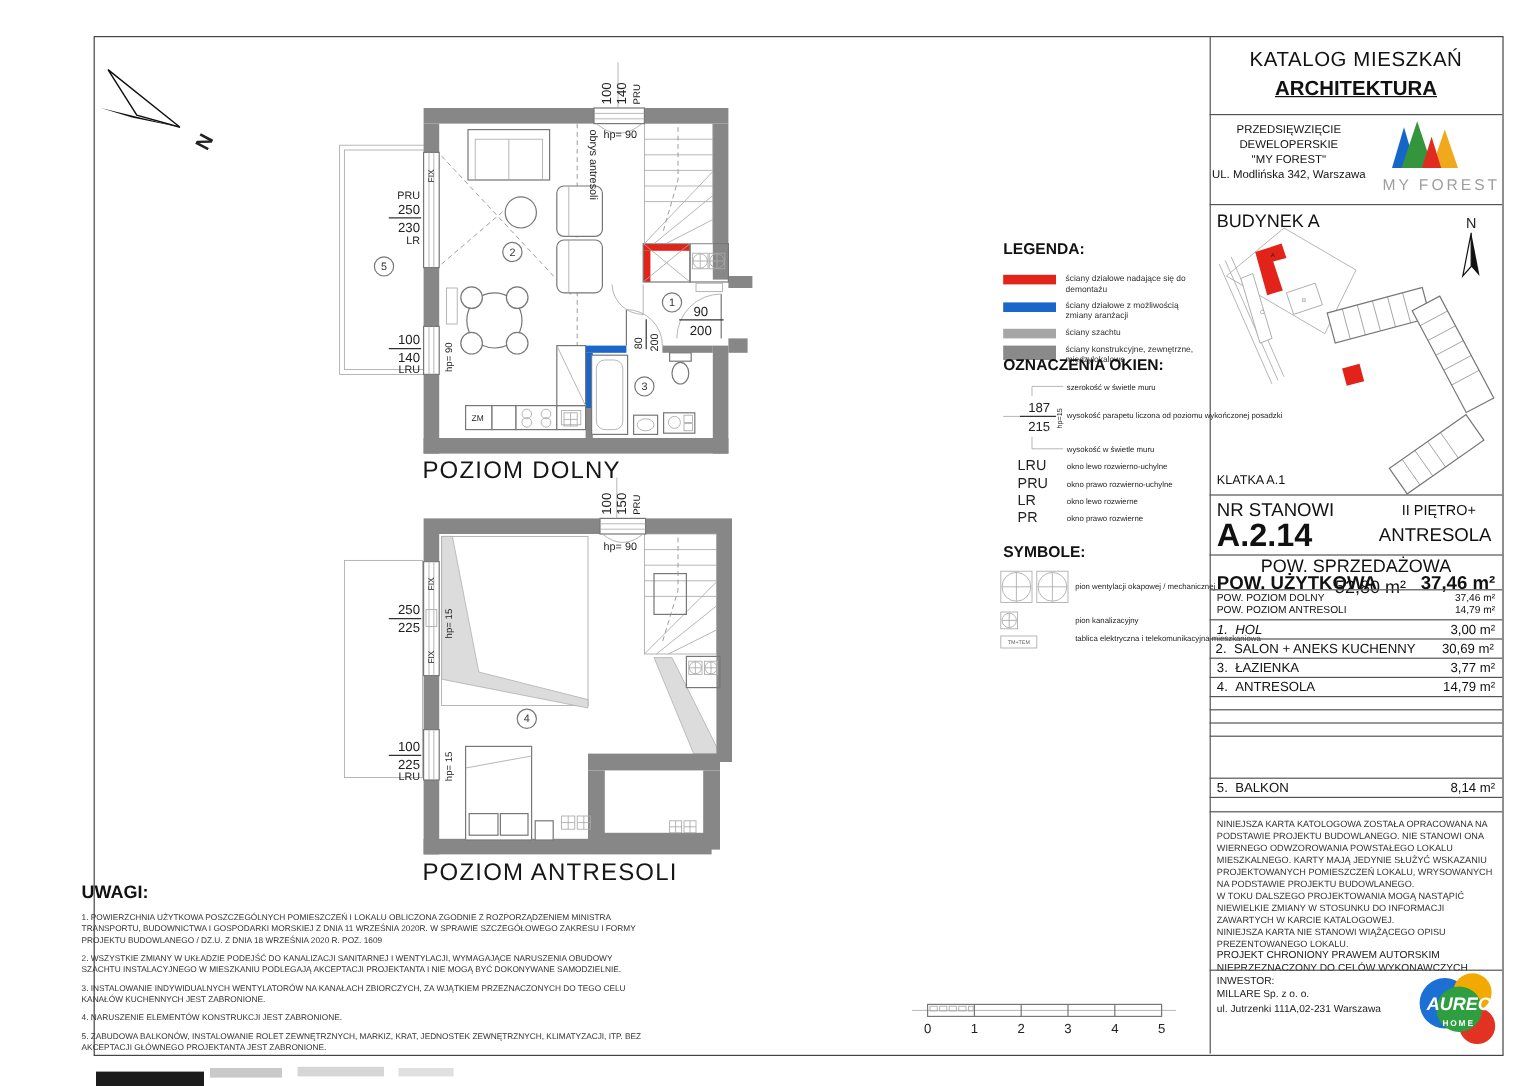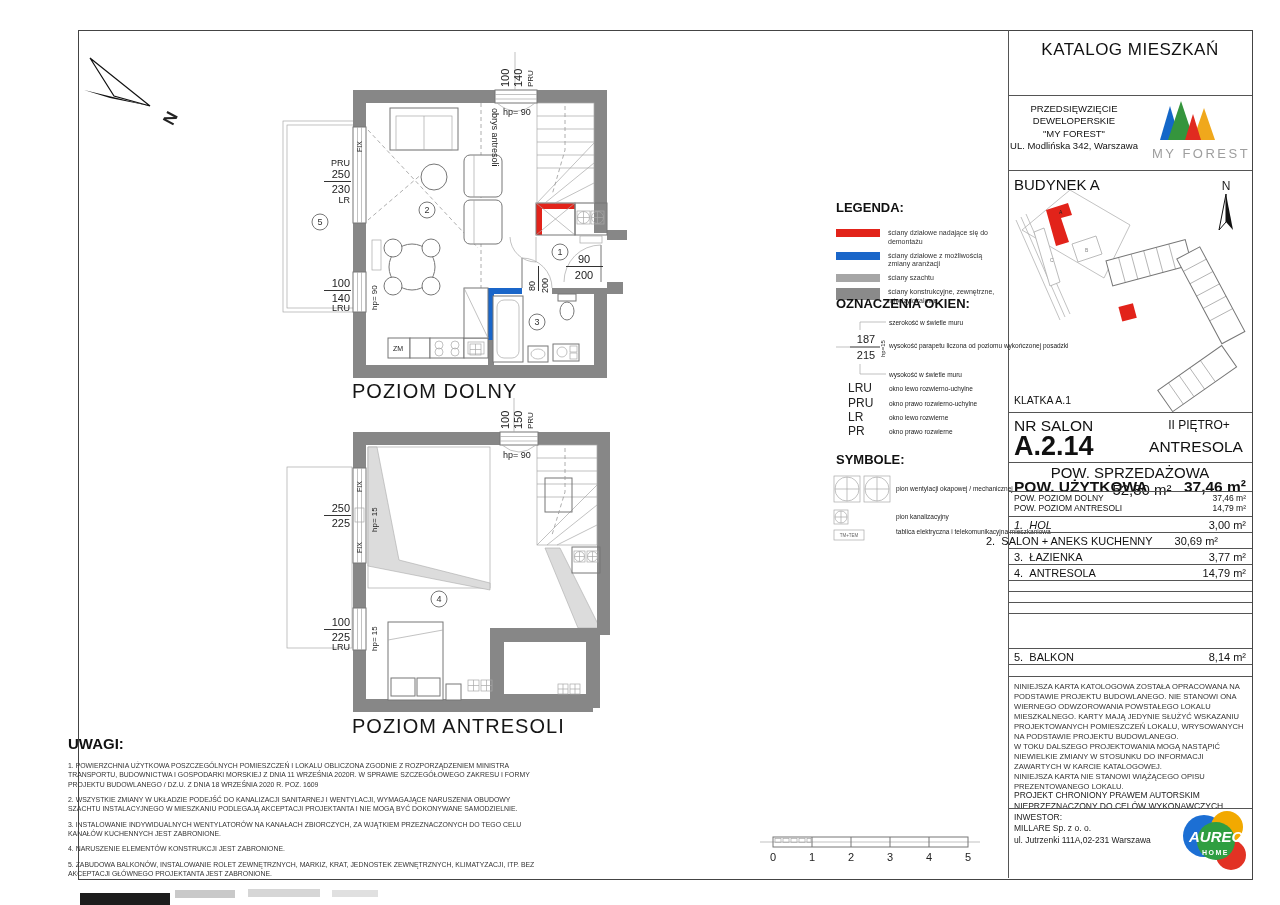--- a/index.html
+++ b/index.html
@@ -478,20 +478,21 @@
     <text x="18" y="33" text-anchor="middle" style="font-size:11px">0</text>
     <text x="57" y="33" text-anchor="middle" style="font-size:11px">1</text>
     <text x="96" y="33" text-anchor="middle" style="font-size:11px">2</text>
     <text x="135" y="33" text-anchor="middle" style="font-size:11px">3</text>
     <text x="174" y="33" text-anchor="middle" style="font-size:11px">4</text>
     <text x="213" y="33" text-anchor="middle" style="font-size:11px">5</text>
   </svg>
 
   <div class="tb tb-center" style="top:40px;">
     <div style="font-size:17px;letter-spacing:.5px;">KATALOG MIESZKAŃ</div>
+    <div style="font-size:17px;font-weight:bold;text-decoration:underline;margin-top:4px;">ARCHITEKTURA</div>
   </div>
   <div class="hline" style="left:1008px;top:95px;width:244px;"></div>
 
   <div class="abs tb-center pre" style="left:1008px;top:103px;width:132px;font-size:9.5px;line-height:1.3;">PRZEDSIĘWZIĘCIE
 DEWELOPERSKIE
 "MY FOREST"
 UL. Modlińska 342, Warszawa</div>
   <svg style="left:1148px;top:100px" width="100" height="64" viewBox="0 0 100 64">
     <polygon points="12,40 22,6 32,40" fill="#1467c8"></polygon>
     <polygon points="20,40 33,1 46,40" fill="#35953d"></polygon>
@@ -544,21 +545,21 @@
         <line x1="176" y1="195" x2="176" y2="221" stroke-width=".5"></line>
         <line x1="189" y1="195" x2="189" y2="221" stroke-width=".5"></line>
         <line x1="202" y1="195" x2="202" y2="221" stroke-width=".5"></line>
       </g>
       <rect x="112" y="135" width="15" height="15" fill="#e2231a" stroke="none" transform="rotate(-15 119 142)"></rect>
     </g>
   </svg>
   <div class="abs" style="left:1014px;top:394px;font-size:10.5px;">KLATKA A.1</div>
   <div class="hline" style="left:1008px;top:412px;width:244px;"></div>
 
-  <div class="abs" style="left:1014px;top:417px;font-size:15.5px;">NR SALON</div>
+  <div class="abs" style="left:1014px;top:417px;font-size:15.5px;">NR STANOWI</div>
   <div class="abs" style="left:1014px;top:431px;font-size:27px;font-weight:bold;">A.2.14</div>
   <div class="abs" style="left:1150px;top:418px;width:98px;text-align:center;font-size:12px;">II PIĘTRO+</div>
   <div class="abs" style="left:1140px;top:438px;width:112px;text-align:center;font-size:15.5px;">ANTRESOLA</div>
   <div class="hline" style="left:1008px;top:462px;width:244px;"></div>
 
   <div class="row" style="left:1008px;top:464px;width:244px;position:absolute;flex-direction:column;">
     <span style="font-size:15px;">POW. SPRZEDAŻOWA</span>
     <span style="font-size:15px;margin-left:24px;">52,80 m²</span>
   </div>
   <div class="row" style="left:1008px;top:478px;width:244px;position:absolute;">
@@ -574,21 +575,21 @@
     <span class="small-cap">POW. POZIOM ANTRESOLI</span>
     <span class="small-cap">14,79 m²</span>
   </div>
   <div class="hline" style="left:1008px;top:516px;width:244px;"></div>
 
   <div class="row" style="left:1008px;top:517px;width:244px;height:15px;position:absolute;">
     <span style="font-size:11px;font-style:italic;"><span>1.</span>&nbsp;&nbsp;<span>HOL</span></span>
     <span style="font-size:11px;margin-left:19px;">3,00 m²</span>
   </div>
   <div class="hline" style="left:1008px;top:532px;width:244px;"></div>
-  <div class="row" style="left:980px;top:533px;width:244px;height:15px;position:absolute;text-align:right;">
+  <div class="row" style="left:1007px;top:533px;width:244px;height:15px;position:absolute;text-align:right;">
     <span style="font-size:11px;"><span>2.</span>&nbsp;&nbsp;<span>SALON + ANEKS KUCHENNY</span></span>
     <span style="font-size:11px;">30,69 m²</span>
   </div>
   <div class="hline" style="left:1008px;top:548px;width:244px;"></div>
   <div class="row" style="left:1008px;top:549px;width:244px;height:15px;position:absolute;">
     <span style="font-size:11px;"><span>3.</span>&nbsp;&nbsp;<span>ŁAZIENKA</span></span>
     <span style="font-size:11px;">3,77 m²</span>
   </div>
   <div class="hline" style="left:1008px;top:564px;width:244px;"></div>
   <div class="row" style="left:1008px;top:565px;width:244px;height:15px;position:absolute;">

